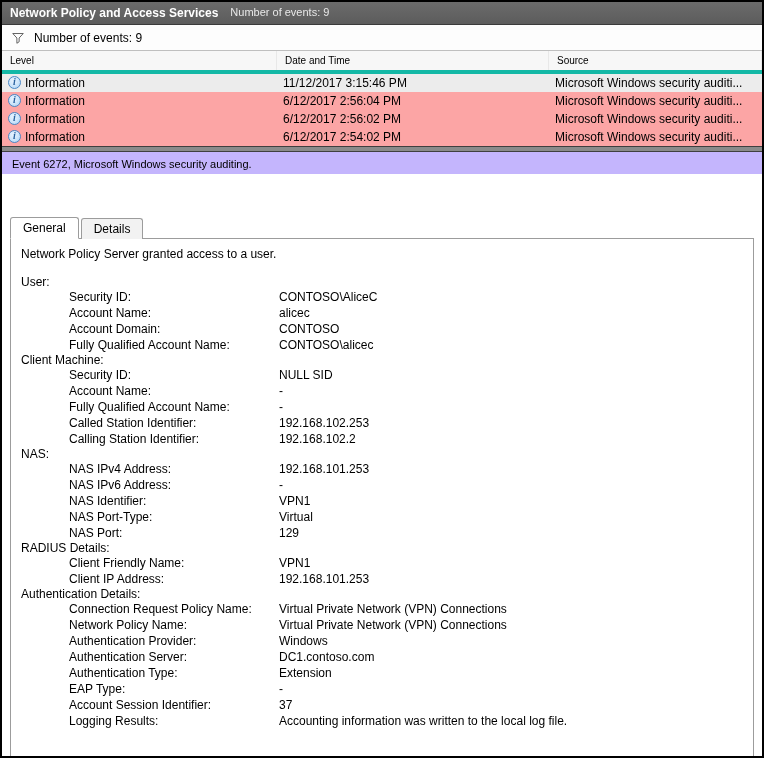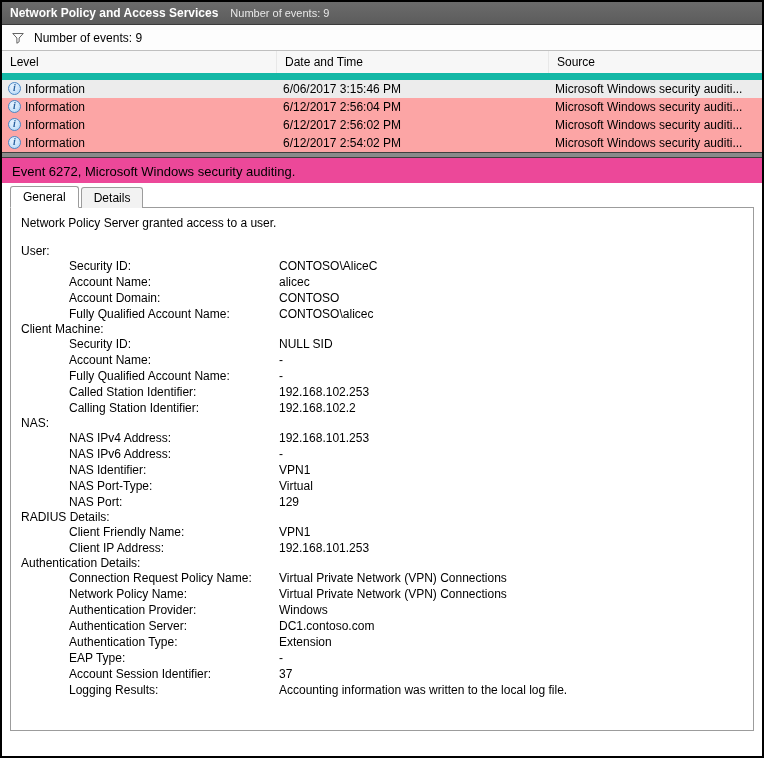--- a/index.html
+++ b/index.html
@@ -12,42 +12,42 @@
     overflow: hidden;
     border: 2px solid #000;
   }
   .titlebar {
     background: linear-gradient(to bottom, #6b6b6b, #5c5c5c);
     color: #fff;
     padding: 4px 8px;
     font-size: 12px;
     display: flex;
     gap: 12px;
-    align-items: center;
+    align-items: flex-start;
     border-bottom: 1px solid #3a3a3a;
   }
   .titlebar .title { font-weight: bold; }
   .titlebar .sub { font-weight: normal; color: #e8e8e8; font-size: 11px;}
   .filterbar {
     background: #fdfdfd;
     border-bottom: 1px solid #bfbfbf;
     padding: 4px 10px;
     display: flex;
     align-items: center;
     gap: 10px;
     height: 26px;
   }
   .funnel-icon {
     width: 12px; height: 12px;
   }
   .grid-header {
     display: flex;
     background: #f7f7f7;
-    border-bottom: 7px solid #14b8a6;
-    font-size: 12px;
+    border-bottom: 4px solid #14b8a6;
+    font-size: 10px;
   }
   .grid-header .col {
     padding: 4px 8px;
     border-right: 1px solid #e8e8e8;
   }
   .col-level  { width: 275px; }
   .col-date   { width: 272px; }
   .col-source { flex: 1; }
   .grid-body { background:#fca5a5; }
   .grid-row {
@@ -80,41 +80,42 @@
     font-family: Georgia, serif;
   }
   .split-border {
     height: 6px;
     background: #8a8a8a;
     border-top: 1px solid #3f3f3f;
     border-bottom: 1px solid #3f3f3f;
   }
   .event-header {
     padding: 6px 10px 4px 10px;
-    font-size: 13px;
-    background:#ec4899;
+    font-size: 11px;
+    background:#c4b5fd;
   }
   .tabs {
     display: flex;
     align-items: flex-end;
     padding: 0 8px;
     margin-top: 2px;
     position: relative;
     top: 1px;
     z-index: 2;
   }
   .tab {
     padding: 3px 12px;
     border: 1px solid #9c9c9c;
     border-bottom: none;
     background: #f2f2f2;
     border-radius: 3px 3px 0 0;
     margin-right: 2px;
     font-size: 12px;
     cursor: default;
+    margin-top: 40px;
   }
   .tab.active {
     background: #fff;
     border-bottom: 1px solid #fff;
   }
   .details-panel {
     margin: 0 8px 8px 8px;
     border: 1px solid #9c9c9c;
     padding: 8px 10px;
     height: 524px;
@@ -147,21 +148,21 @@
 
 <div class="grid-header">
   <div class="col col-level">Level</div>
   <div class="col col-date">Date and Time</div>
   <div class="col col-source">Source</div>
 </div>
 
 <div class="grid-body">
   <div class="grid-row selected">
     <div class="cell col-level"><span class="info-icon"></span><span>Information</span></div>
-    <div class="cell col-date">6/06/2017 3:15:46 PM</div>
+    <div class="cell col-date">11/12/2017 3:15:46 PM</div>
     <div class="cell col-source">Microsoft Windows security auditi...</div>
   </div>
   <div class="grid-row">
     <div class="cell col-level"><span class="info-icon"></span><span>Information</span></div>
     <div class="cell col-date">6/12/2017 2:56:04 PM</div>
     <div class="cell col-source">Microsoft Windows security auditi...</div>
   </div>
   <div class="grid-row">
     <div class="cell col-level"><span class="info-icon"></span><span>Information</span></div>
     <div class="cell col-date">6/12/2017 2:56:02 PM</div>

